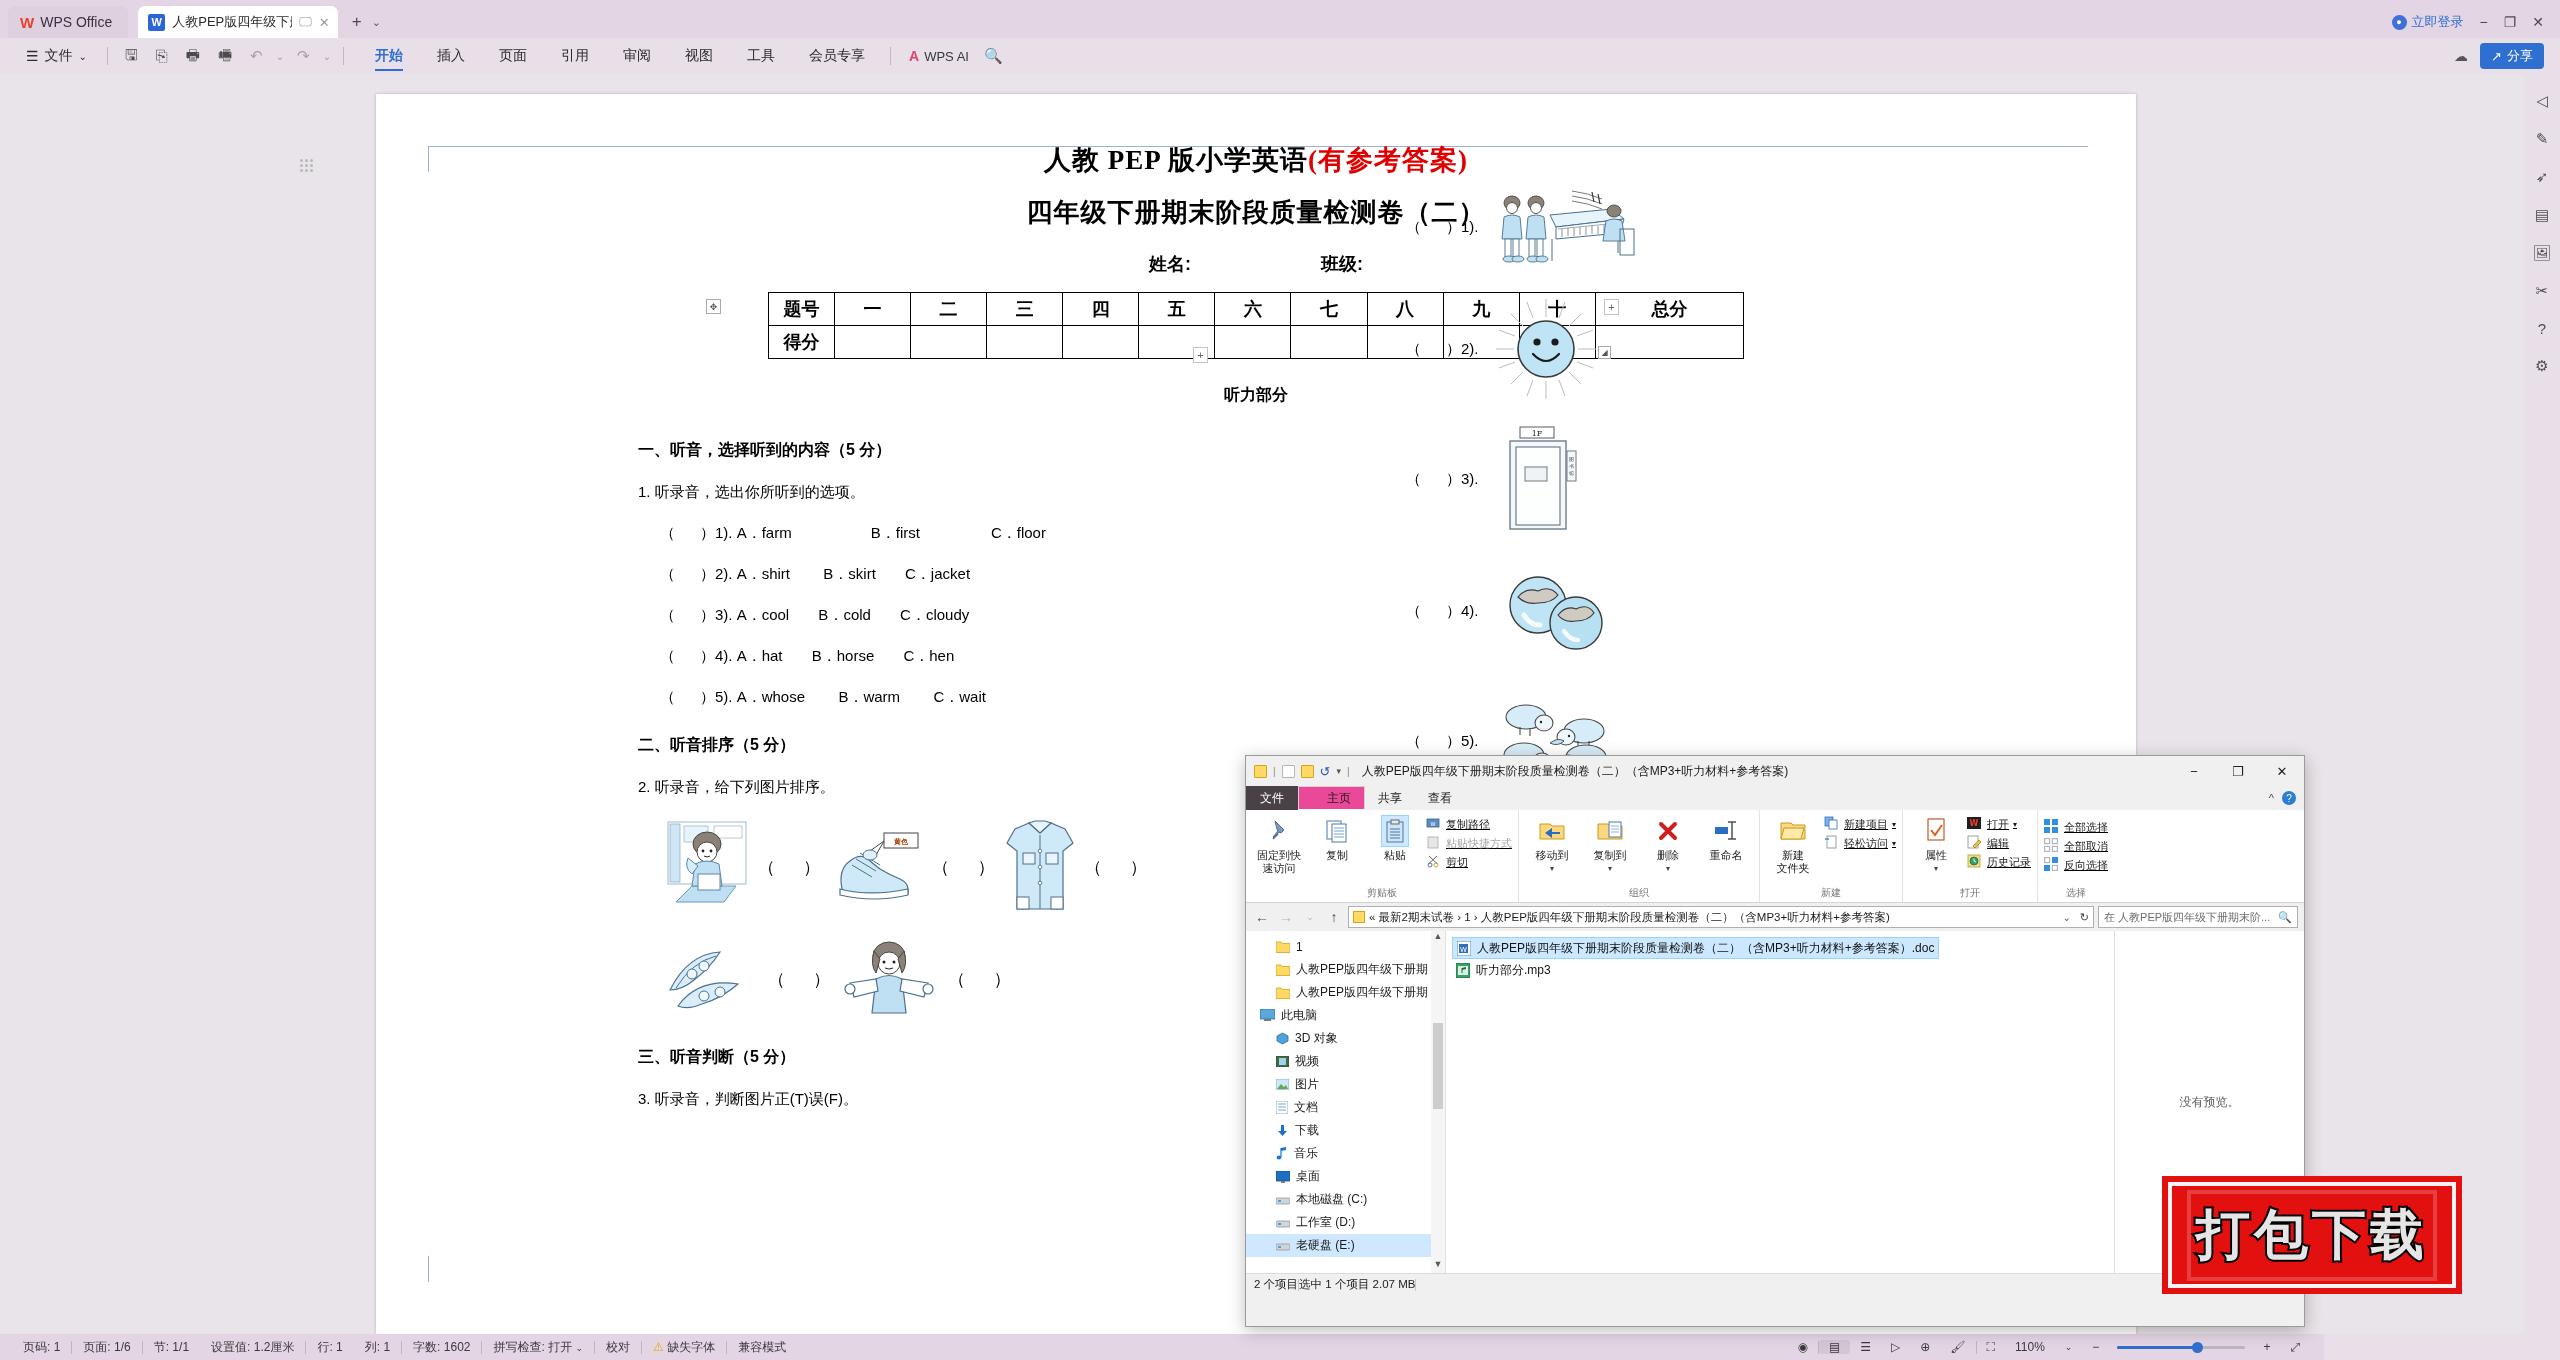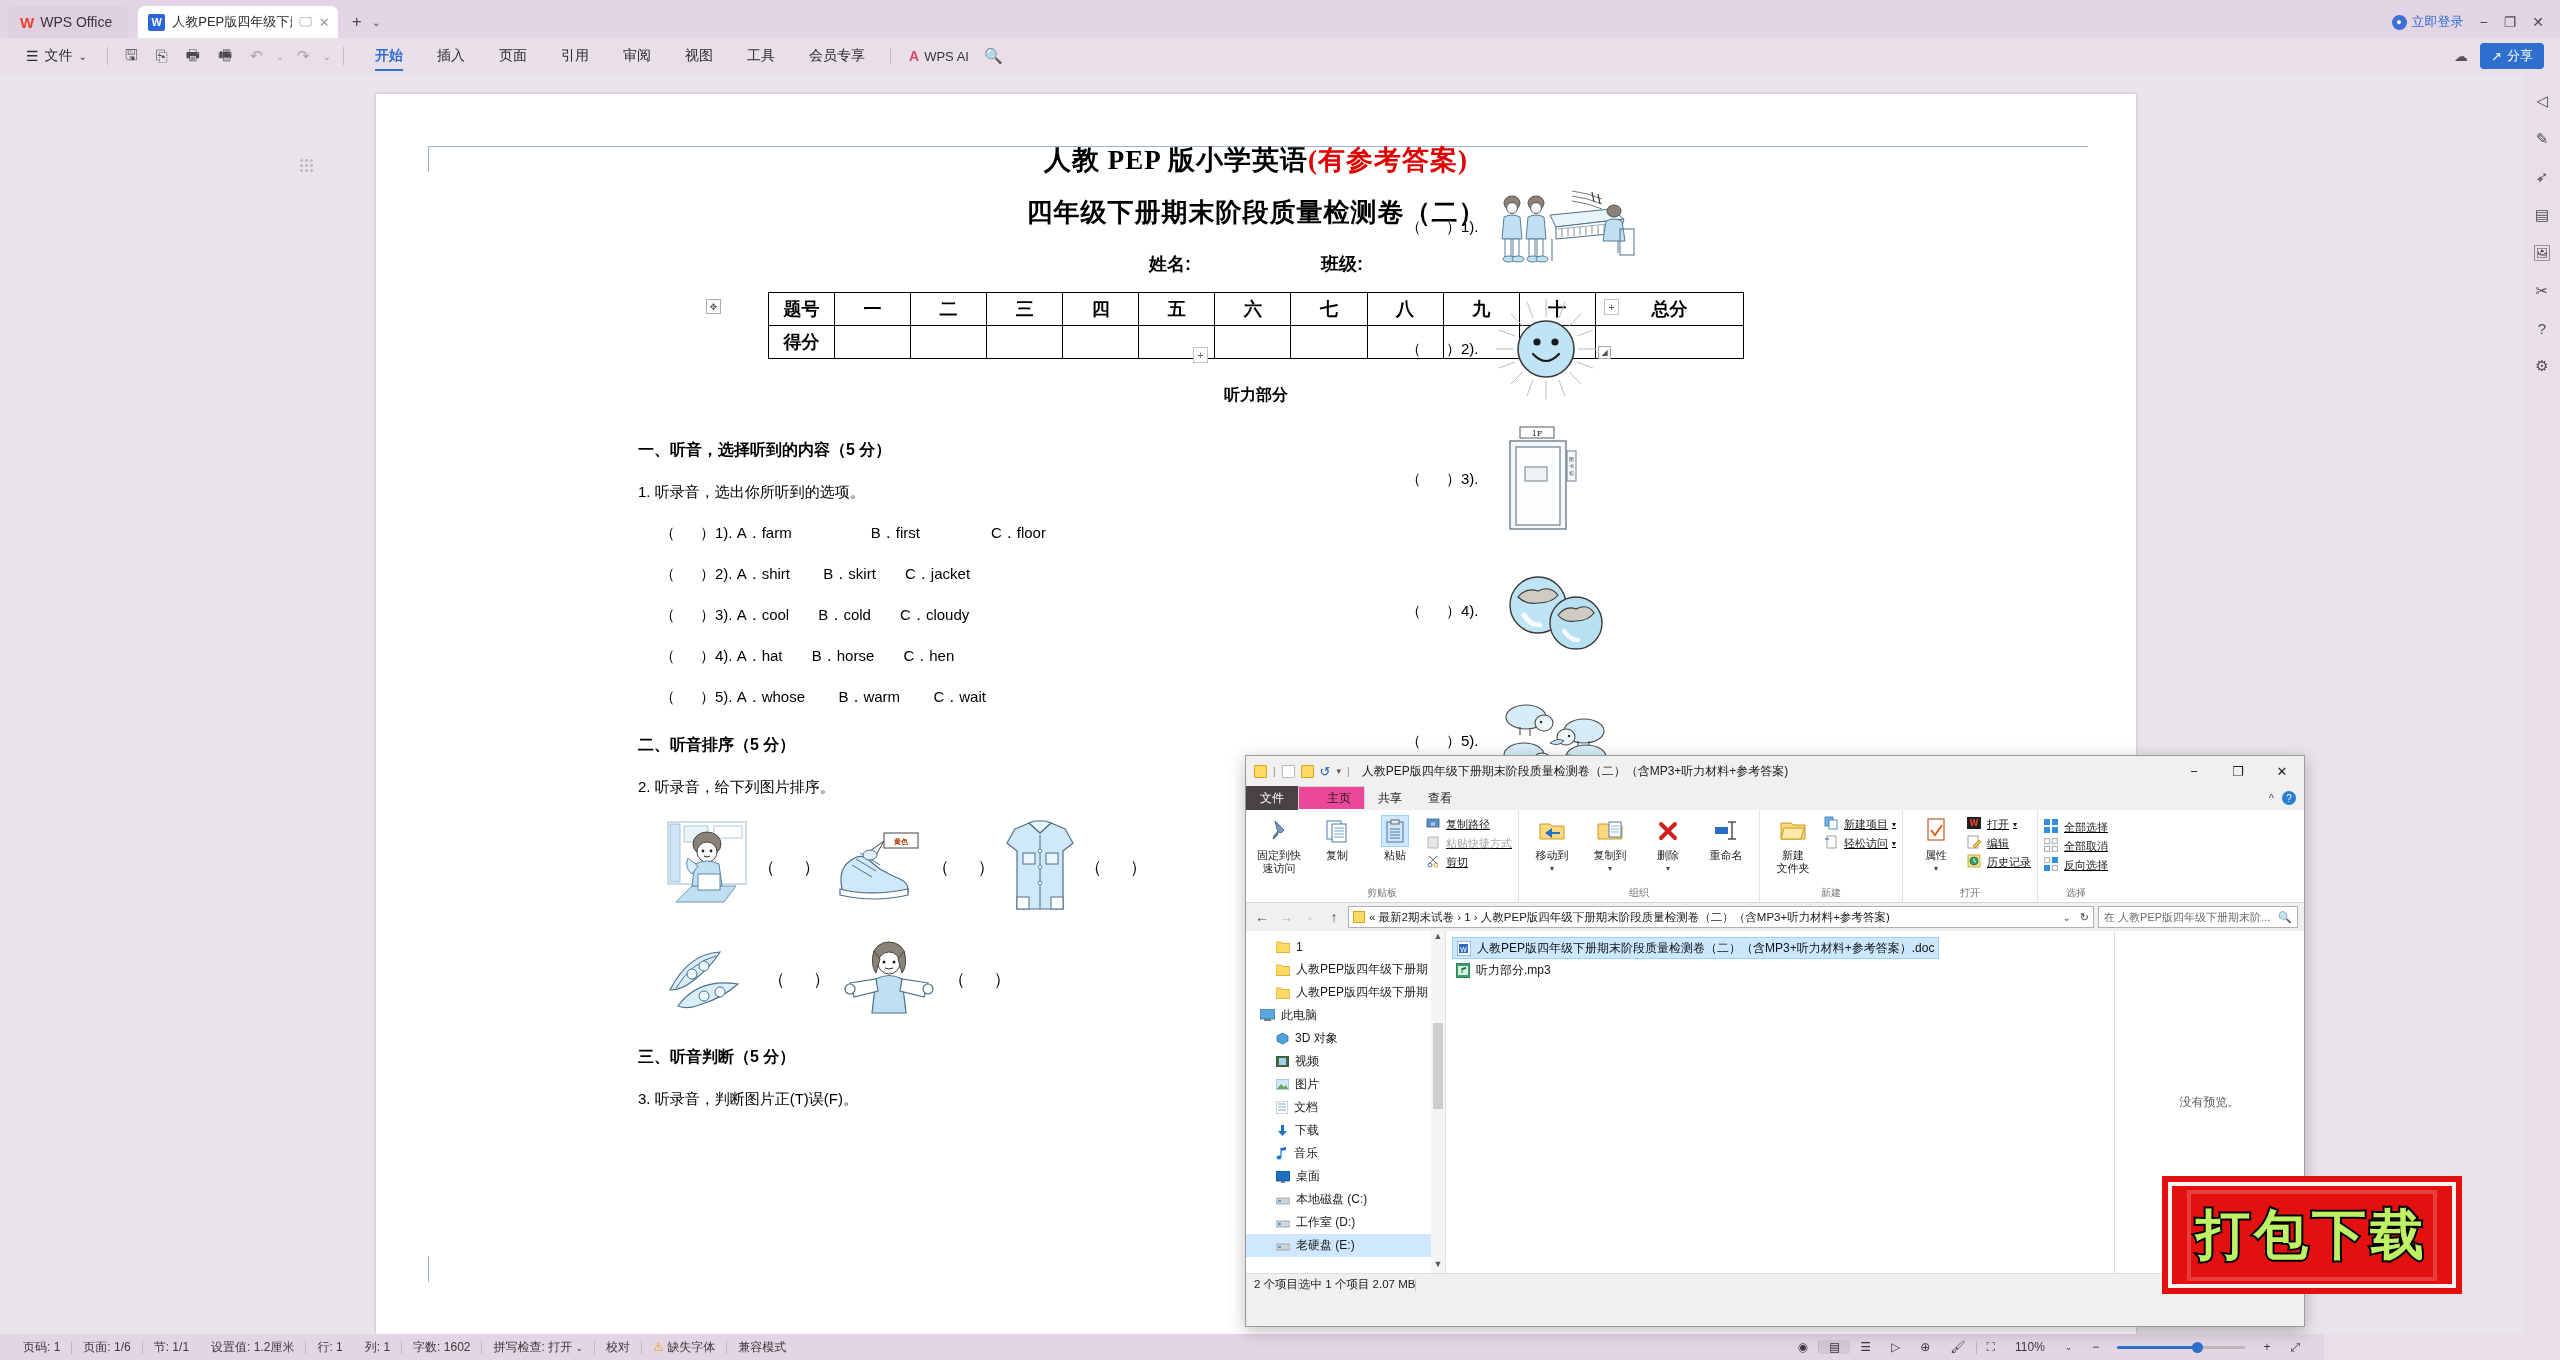--- a/index.html
+++ b/index.html
@@ -244,21 +244,21 @@
   .ex-status .divi { width:1px; height:12px; background:#c8c8c8; }
 
   
   .watermark {
     position:absolute; left:2162px; top:1176px; width:300px; height:118px;
     background:#e2100f; display:flex; align-items:center; justify-content:center;
     box-shadow: inset 0 0 0 4px #e2100f;
   }
   .watermark .wm-inner {
     border: 5px solid #fff0; outline: 4px solid #ffffff33;
-    font-size:54px; font-weight:bold; color:#bef264;
+    font-size:54px; font-weight:bold; color:#e5e5e5;
     -webkit-text-stroke: 4px #000; paint-order: stroke fill;
     font-family:"Liberation Serif","DejaVu Serif",serif; letter-spacing:4px;
   }
   .wm-border { position:absolute; inset:6px; border:4px solid #fff; opacity:.95; }
 
   
   .handle-dots {
     position:absolute; left:300px; top:85px; width:16px; height:16px;
     display:grid; grid-template-columns: repeat(3, 4px); grid-template-rows: repeat(3,4px); gap:1px;
   }

